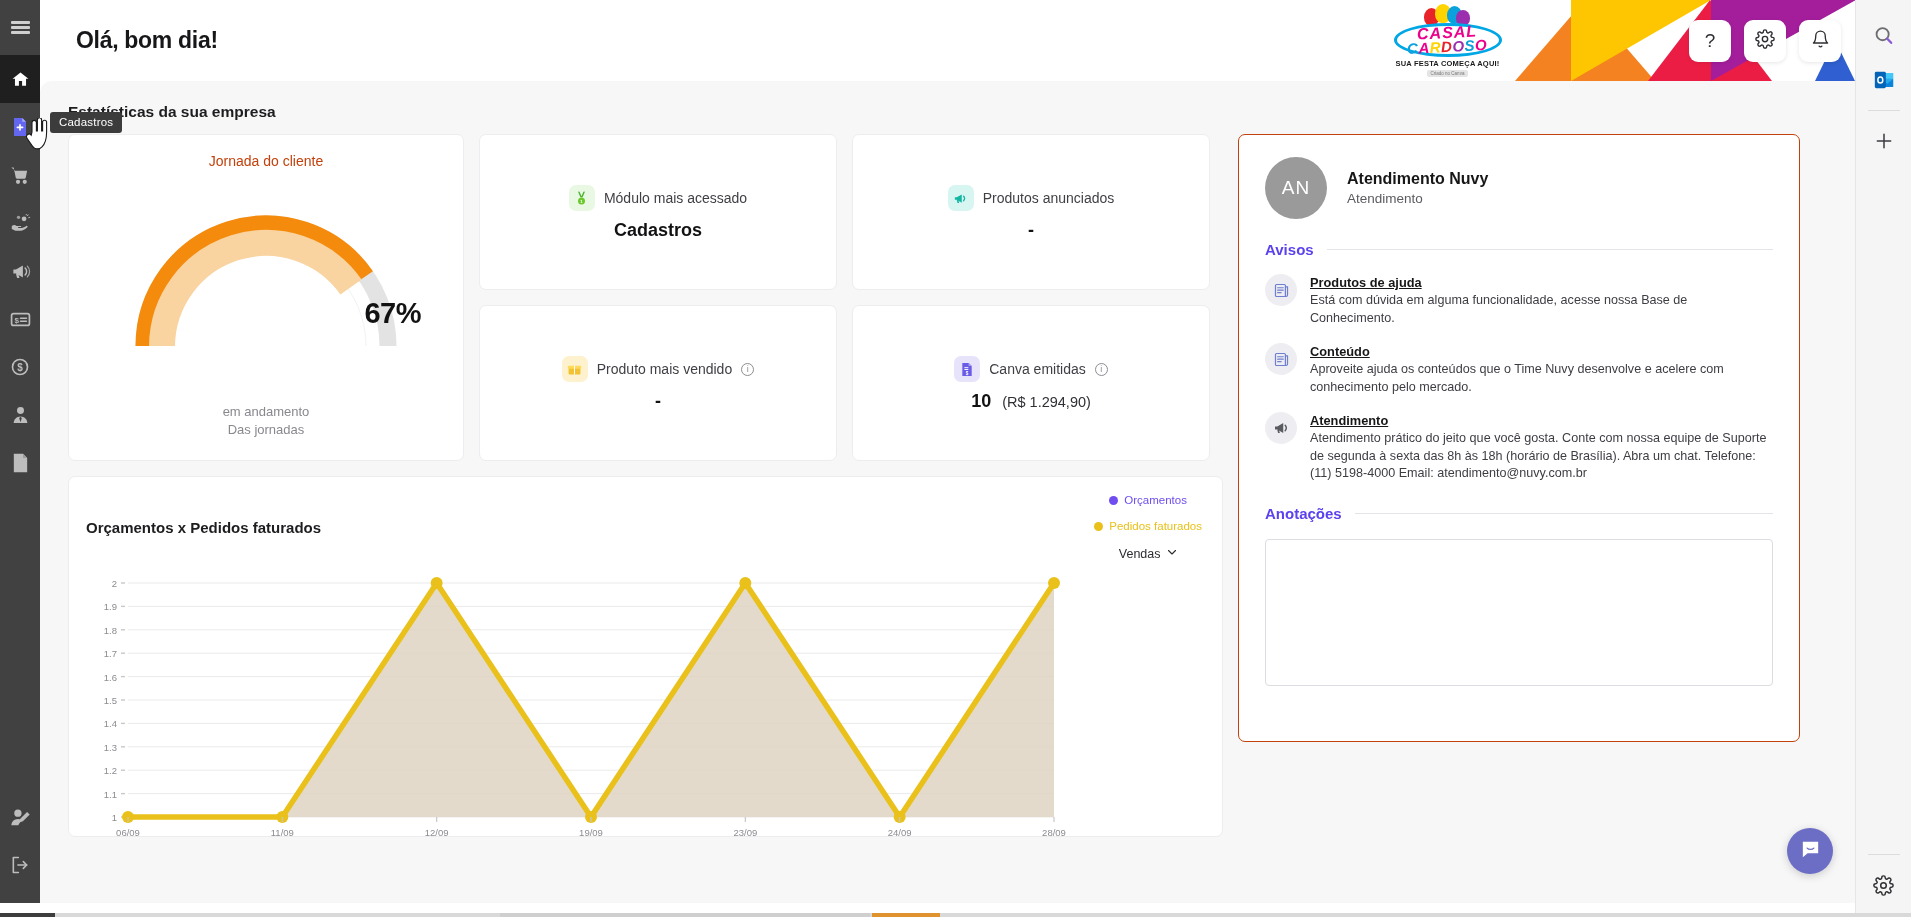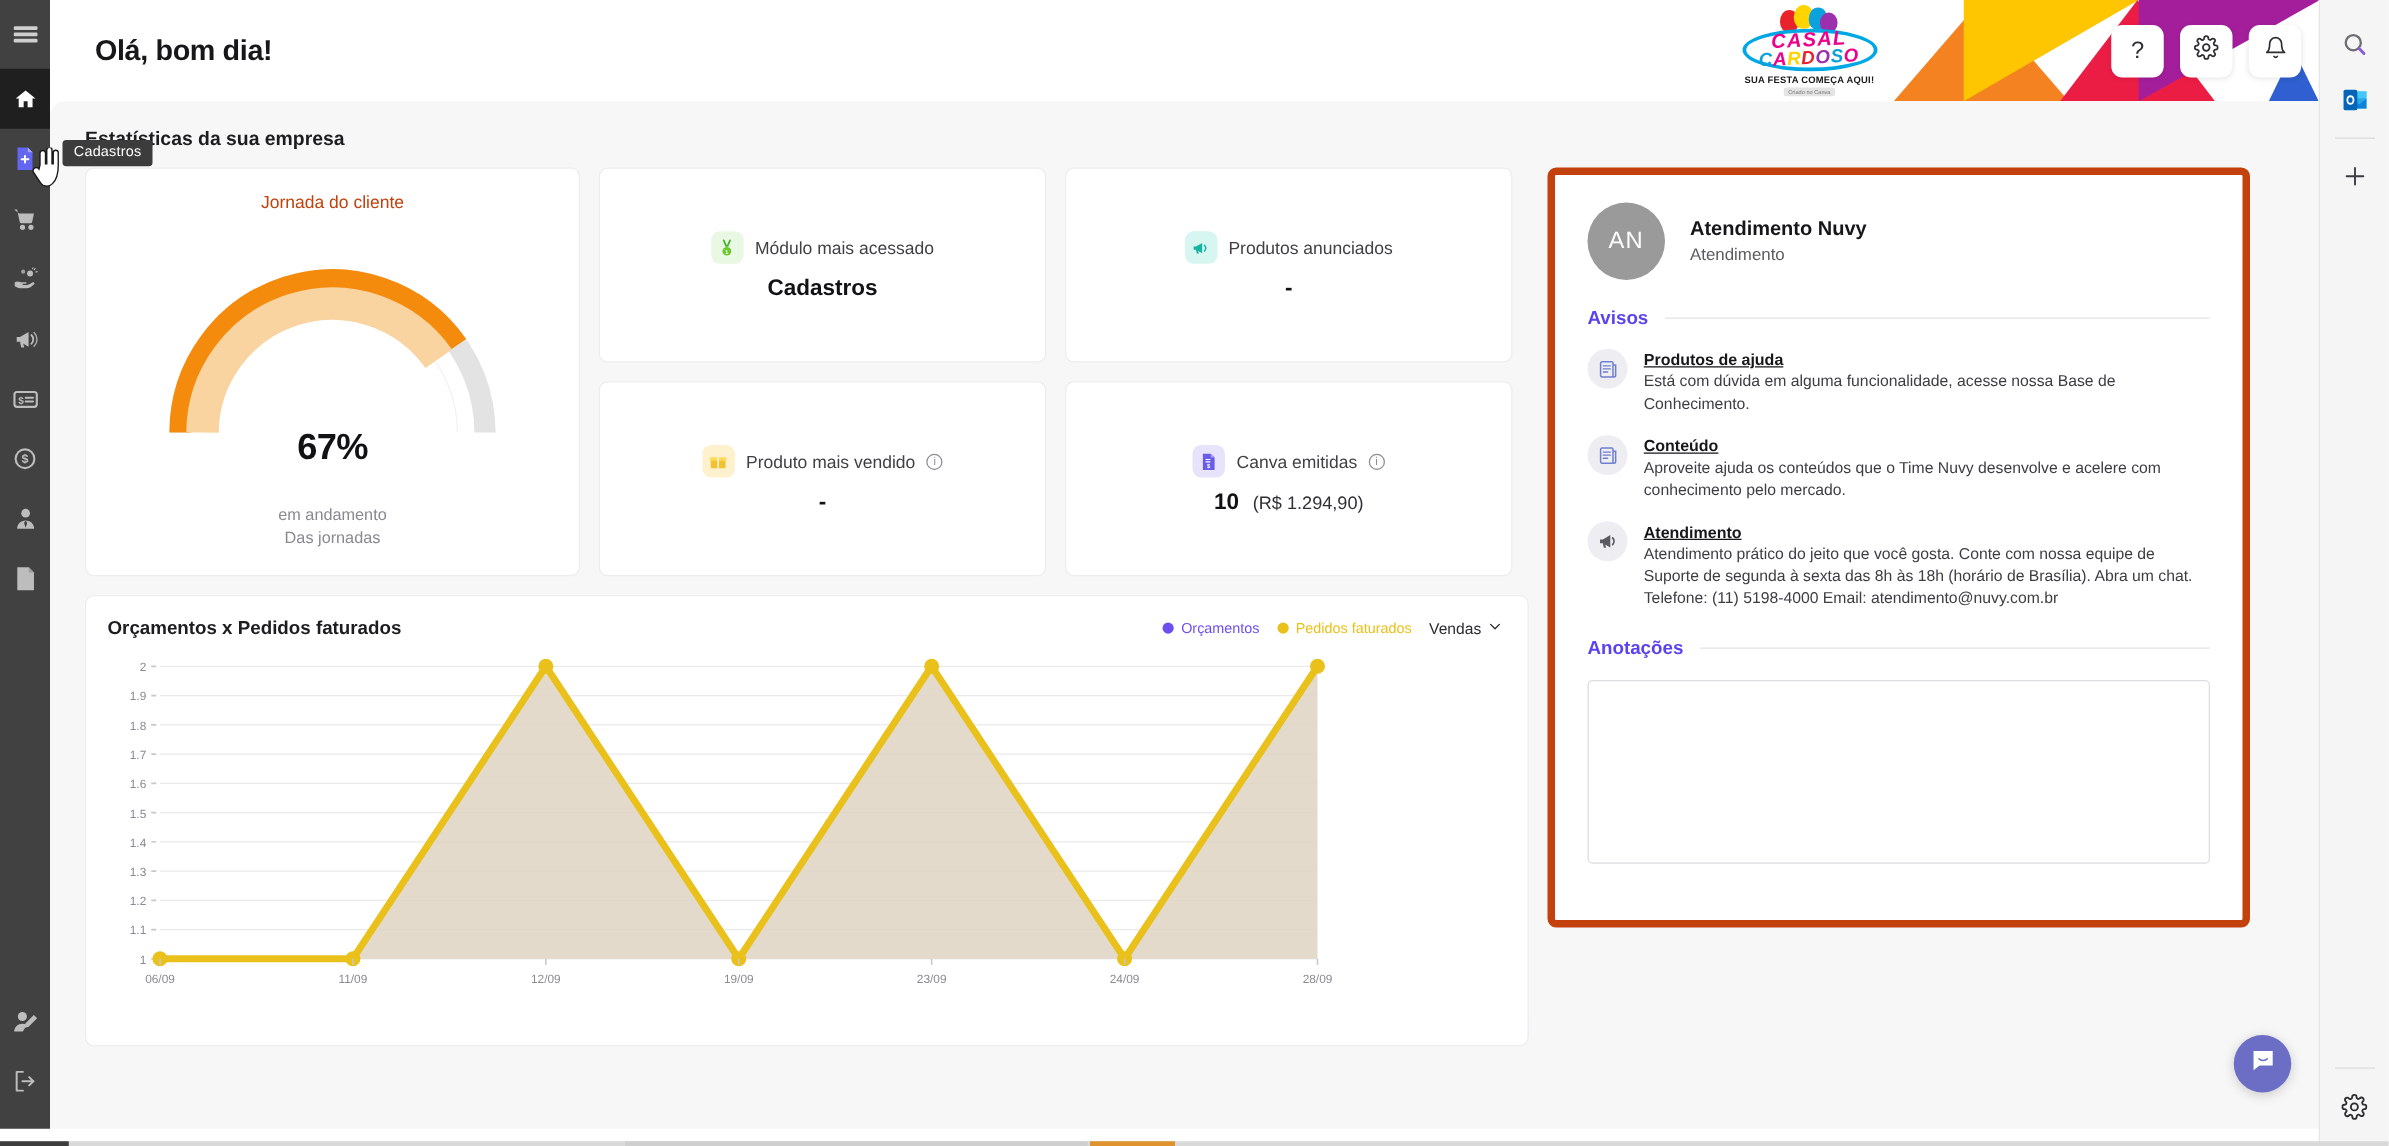--- a/index.html
+++ b/index.html
@@ -88,22 +88,22 @@
   .grid-row { display: flex; gap: 15px; align-items: flex-start; }
   .col-left { width: 1155px; }
   .cards-wrap { display: flex; gap: 15px; }
   .card {
     background: #fff; border: 1px solid #ededf0; border-radius: 7px;
   }
   .card-journey { width: 396px; height: 327px; padding: 18px 0 0 0; text-align: center; }
   .jt { font-size: 14px; color: #c2410c; }
   .gauge-wrap { position: relative; width: 310px; height: 178px; margin: 12px auto 0; }
   .gauge-pct {
-    position: absolute; left: 0; right: 0; top: 116px; text-align: center;
-    font-size: 29px; font-weight: 700; color: #121214; letter-spacing: -.5px; margin-top: 45px;
+    position: absolute; left: 0; right: 0; top: 116px; text-align: right;
+    font-size: 29px; font-weight: 700; color: #121214; letter-spacing: -.5px;
   }
   .gauge-sub {
     margin-top: 44px; font-size: 13px; color: #88888f; line-height: 18px;
   }
   .mini-col { display: flex; flex-direction: column; gap: 15px; }
   .mini-row { display: flex; gap: 15px; }
   .mini-card {
     background: #fff; border: 1px solid #ededf0; border-radius: 7px;
     width: 358px; height: 156px; display: flex; flex-direction: column;
     align-items: center; justify-content: flex-start; padding-top: 50px;
@@ -122,33 +122,33 @@
     font-size: 9px; color: #8c8c93; font-style: normal; line-height: 1; cursor: pointer;
   }
 
   
   .chart-card {
     margin-top: 15px; background: #fff; border: 1px solid #ededf0; border-radius: 7px;
     width: 1155px; height: 361px; padding: 17px 20px 10px 17px; position: relative;
   }
   .chart-head { display: flex; align-items: center; }
   .chart-title { font-size: 15px; font-weight: 600; color: #1d1d20; }
-  .chart-legend { margin-left: auto; display: flex; align-items: center; gap: 14px; }
+  .chart-legend { margin-left: auto; display: flex; align-items: center; gap: 14px; flex-direction: column; }
   .leg { display: flex; align-items: center; gap: 6px; font-size: 11.5px; }
   .leg .dot { width: 9px; height: 9px; border-radius: 50%; }
   .leg.orc { color: #6f4ef0; } .leg.orc .dot { background: #6f4ef0; }
   .leg.ped { color: #e9c11a; } .leg.ped .dot { background: #e9c11a; }
   .chart-select {
     display: flex; align-items: center; gap: 5px; font-size: 12.5px; color: #2c2c31; cursor: pointer;
   }
   .chart-plot { position: relative; margin-top: 10px; width: 1118px; height: 278px; }
 
   
   .r-panel {
-    width: 562px; background: #fff; border: 6px solid #c2410c; border-radius: 7px;
+    width: 562px; background: #fff; border: 1px solid #c2410c; border-radius: 7px;
     padding: 22px 26px 26px 26px; height: 608px;
   }
   .user-row { display: flex; align-items: center; gap: 20px; }
   .avatar {
     width: 62px; height: 62px; border-radius: 50%; background: #9a9a9a; color: #fff;
     display: flex; align-items: center; justify-content: center;
     font-size: 19px; letter-spacing: 1px;
   }
   .user-name { font-size: 16px; font-weight: 700; color: #17171a; }
   .user-role { font-size: 13.5px; color: #5b5b61; margin-top: 3px; }

